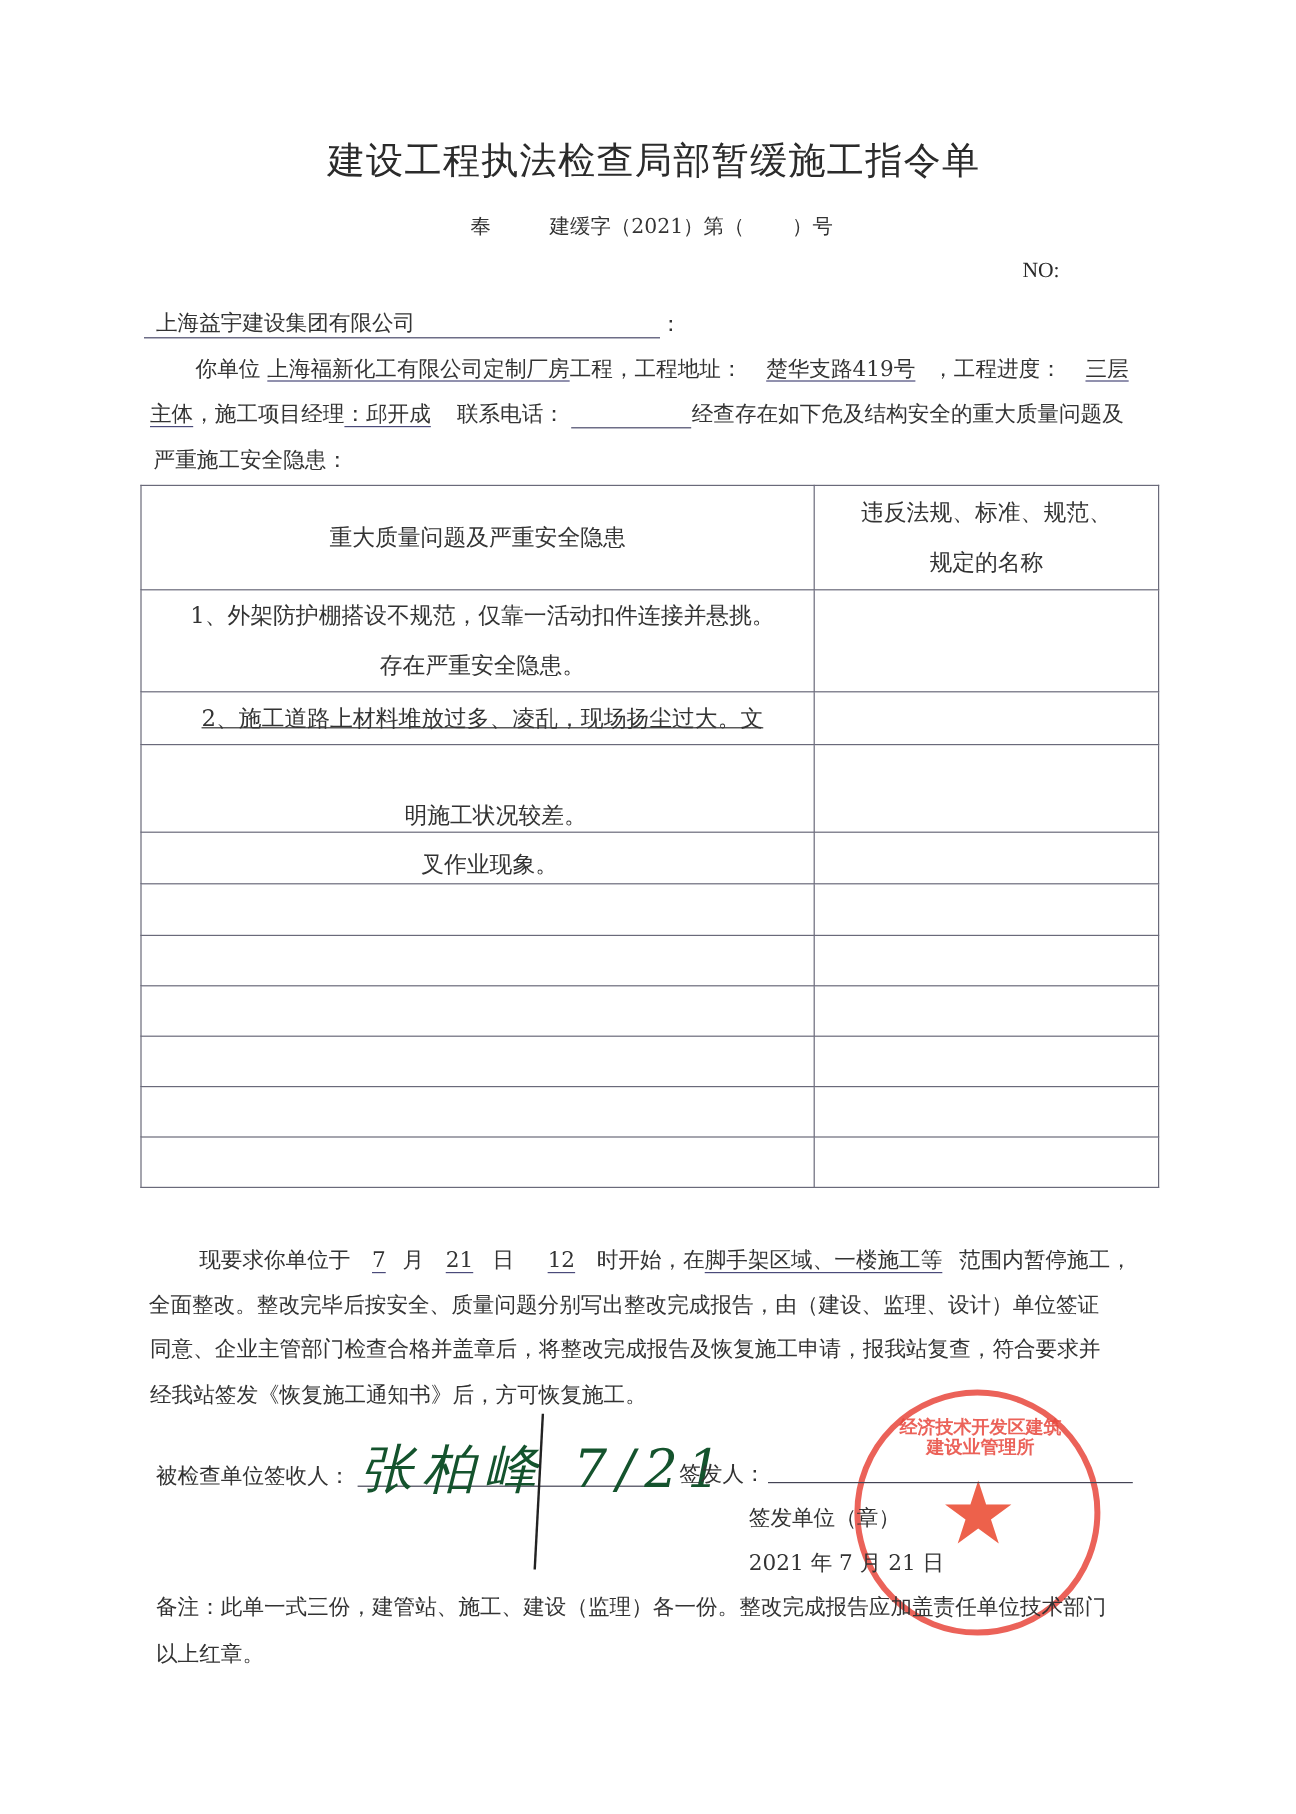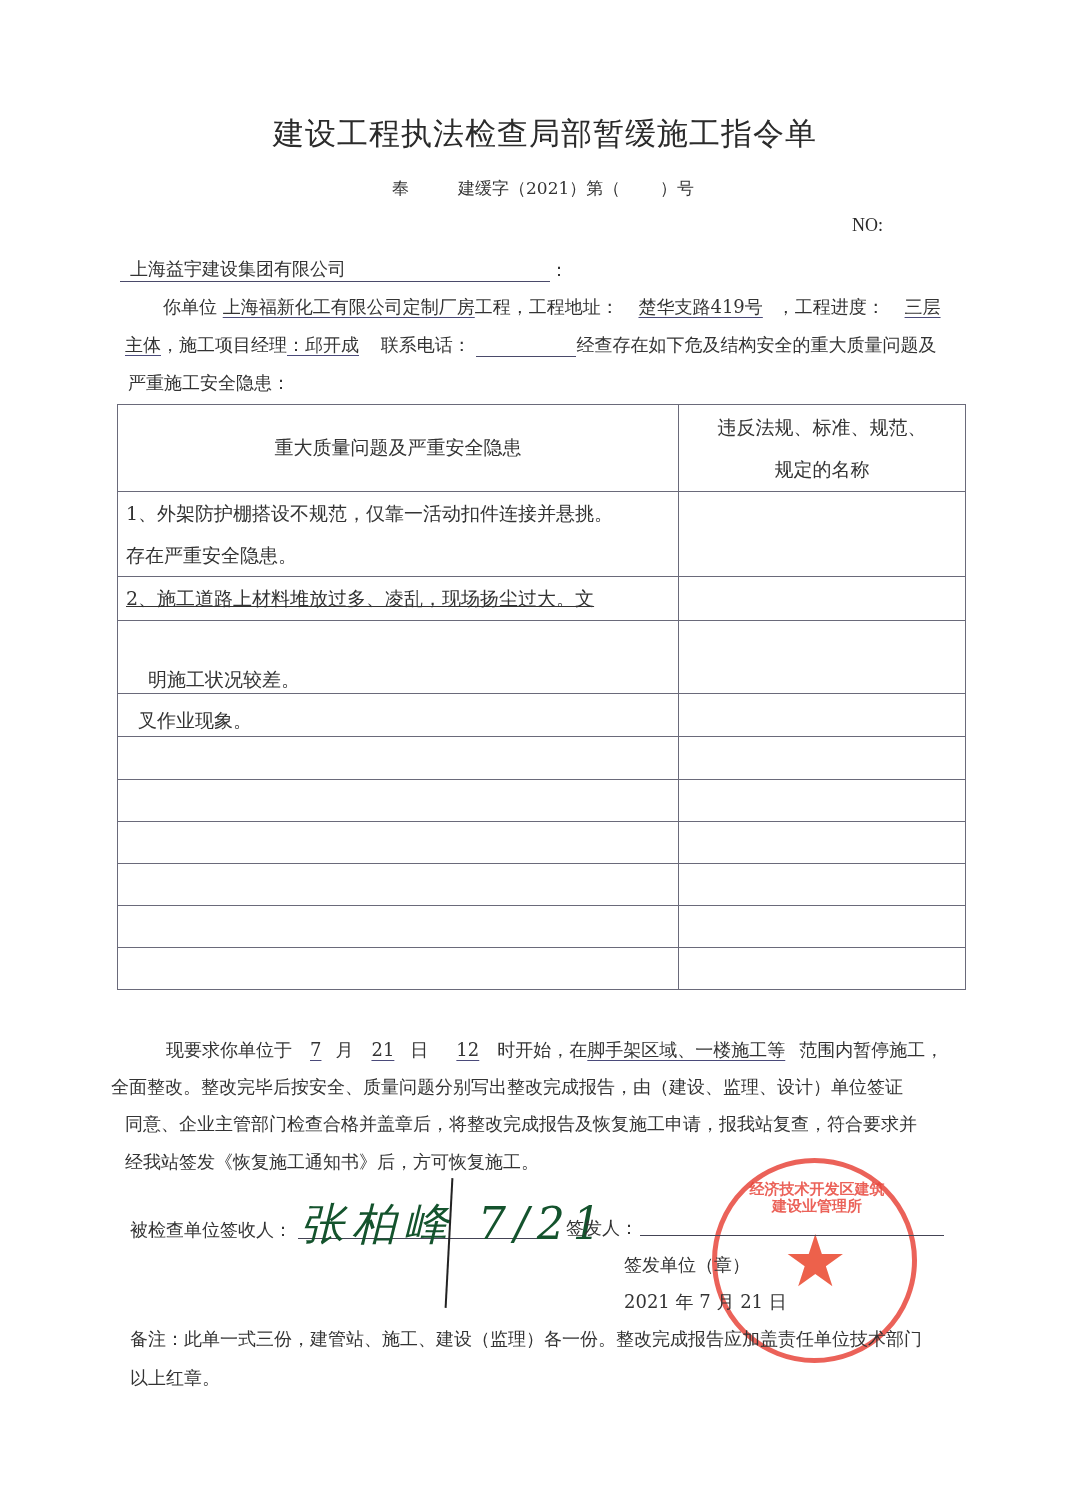--- a/index.html
+++ b/index.html
@@ -21,21 +21,21 @@
     .ul { text-decoration: underline; text-decoration-color: #4a4a7a; text-underline-offset: 4px; }
     .blank { display: inline-block; border-bottom: 1px solid #4a4a6a; height: 18px; vertical-align: bottom; }
     table.issues {
       position: absolute; left: 117px; top: 404px; width: 846px;
       border-collapse: collapse; table-layout: fixed;
     }
     table.issues td, table.issues th {
       border: 1.5px solid #6a6a7a; padding: 0; vertical-align: middle;
       font-weight: normal; font-size: 19px; color: #333;
     }
-    .c1 { width: 560px; }
+    .c1 { width: 560px; text-align: center; }
     .c2 { width: 286px; }
     .hdr-left { text-align: center; height: 86px; }
     .hdr-right { text-align: center; line-height: 42px; }
     .cell-text { padding-left: 8px; }
     .cell-indent { padding-left: 30px; margin-top: 46px; }
     .cell-indent2 { padding-left: 20px; margin-top: 12px; }
     .stamp {
       position: absolute; left: 712px; top: 1158px; width: 205px; height: 205px;
       border: 5px solid rgba(232,70,60,0.85); border-radius: 50%; box-sizing: border-box;
     }
@@ -145,21 +145,21 @@
   <tr>
         <td class="c1" style="height:41px;"></td>
         <td class="c2"></td>
       </tr>
 </tbody>
   </table>
 
 <div class="abs body-text" style="left:166px; top:1038px;">
   <span>现要求你单位于</span><span class="ul" style="padding:0 14px 0 18px;">7</span><span>月</span><span class="ul" style="padding:0 16px 0 18px;">21</span><span>日</span><span class="ul" style="padding:0 18px 0 28px;">12</span><span>时开始，在</span><span class="ul" style="padding-right:14px;">脚手架区域、一楼施工等</span><span>范围内暂停施工，</span>
 </div>
-<div class="abs body-text" style="left:111px; top:1075px;">全面整改。整改完毕后按安全、质量问题分别写出整改完成报告，由（建设、监理、设计）单位签证</div>
+<div class="abs body-text" style="left:124px; top:1075px;">全面整改。整改完毕后按安全、质量问题分别写出整改完成报告，由（建设、监理、设计）单位签证</div>
 <div class="abs body-text" style="left:125px; top:1112px;">同意、企业主管部门检查合格并盖章后，将整改完成报告及恢复施工申请，报我站复查，符合要求并</div>
 <div class="abs body-text" style="left:125px; top:1150px;">经我站签发《恢复施工通知书》后，方可恢复施工。</div>
 
 <div class="stamp">
   <div class="stamp-text">经济技术开发区建筑建设业管理所</div>
   <div class="stamp-star">★</div>
 </div>
 
 <div class="abs body-text" style="left:130px; top:1218px;">被检查单位签收人：</div>
 <div class="sig-line" style="left:298px; top:1238px; width:250px;"></div>

